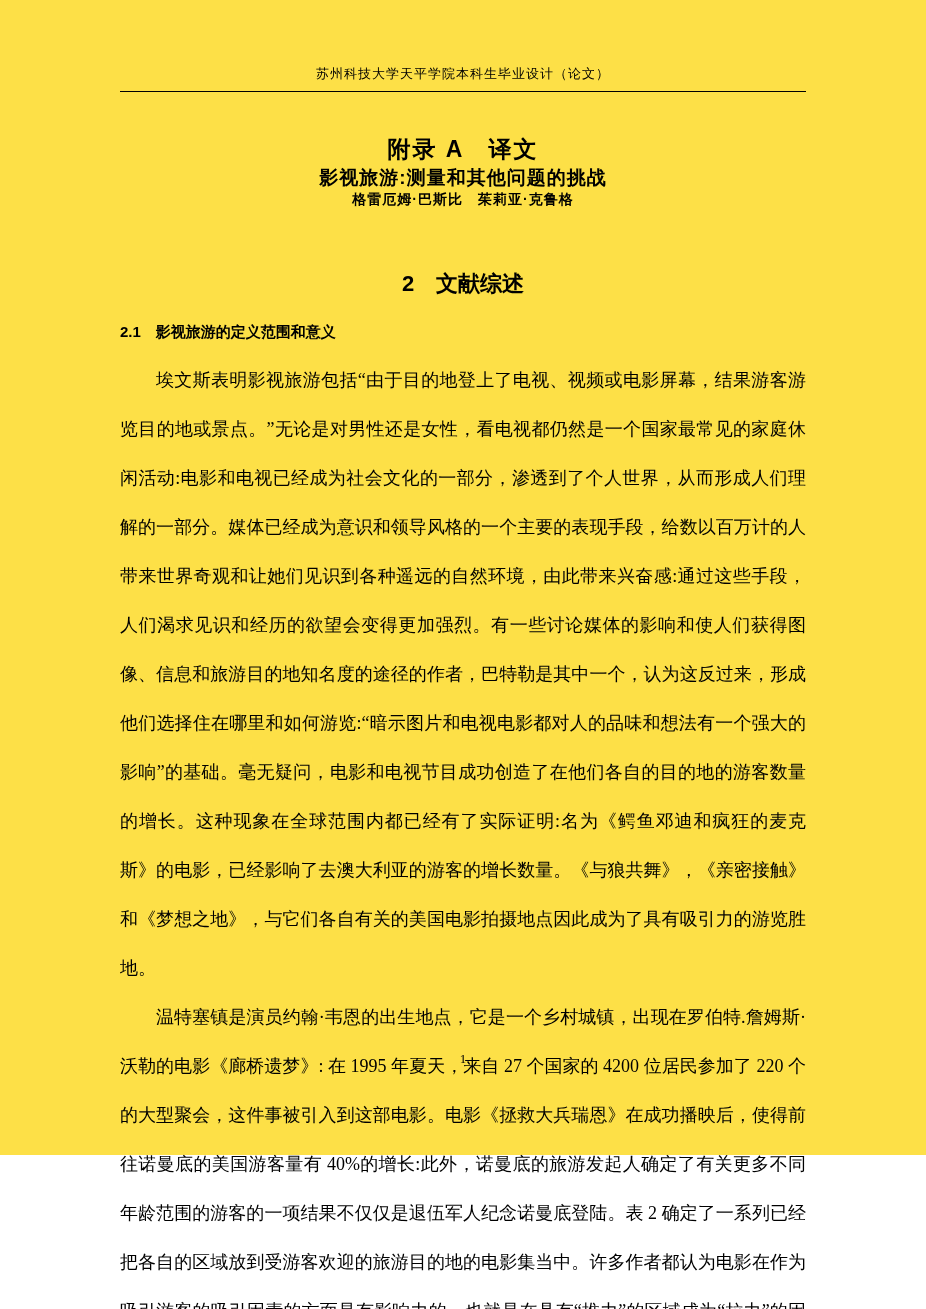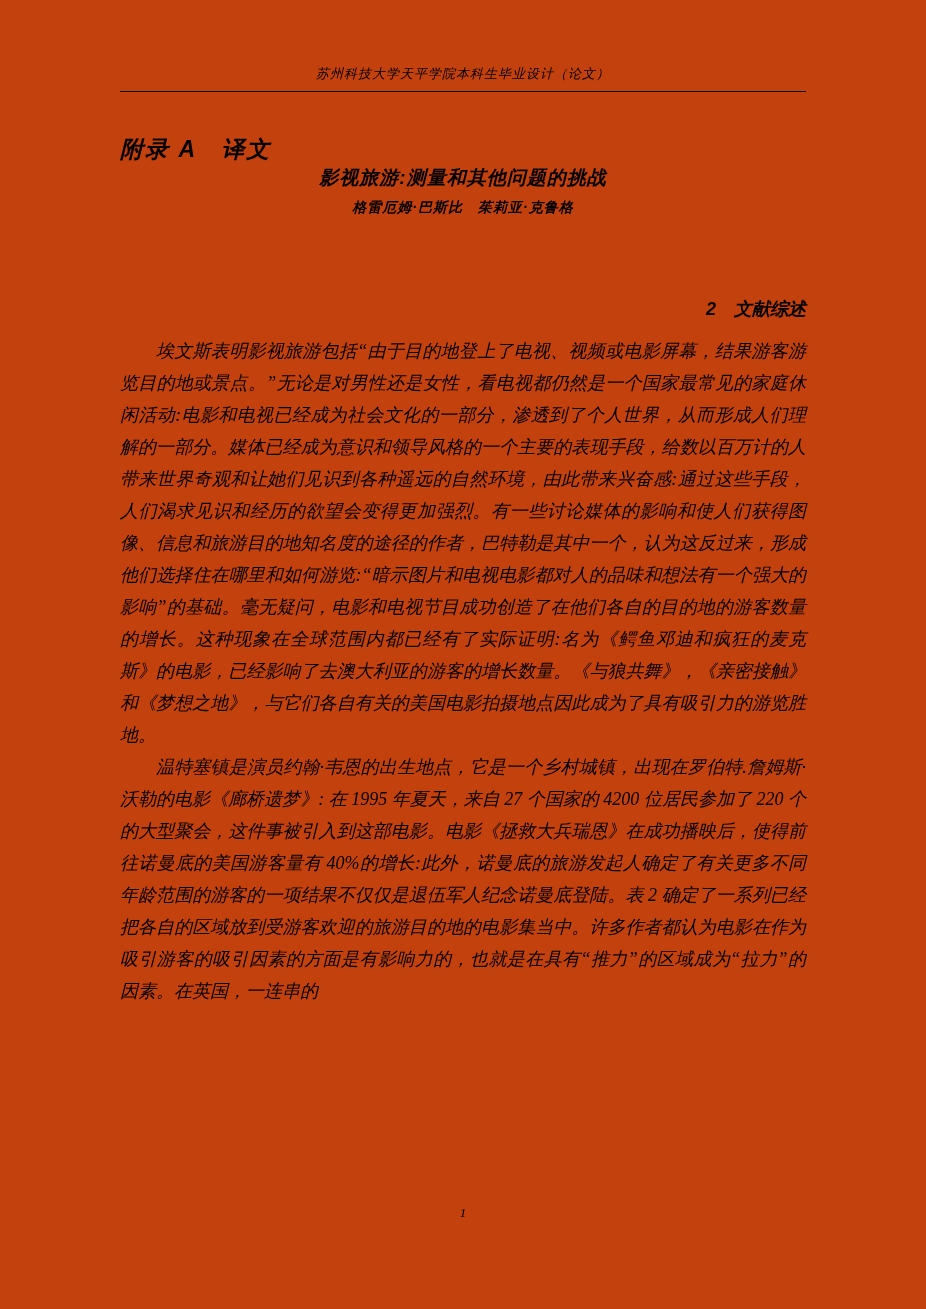--- a/index.html
+++ b/index.html
@@ -6,84 +6,84 @@
   html, body { background: #ffffff; }
   body {
     width: 926px;
     height: 1309px;
     position: relative;
     font-family: "Liberation Serif", "DejaVu Serif", serif;
     color: #000000;
   }
   .page {
     width: 926px;
-    height: 1309px;
-    background: #c2410c;
+    height: 1155px;
+    background: #fde047;
     padding: 0 120px;
     position: relative;
-    font-style: italic;
   }
   .page-header {
     padding-top: 64px;
     text-align: center;
   }
   .page-header .header-text {
     display: inline-block;
     font-size: 13px;
     letter-spacing: 1px;
     padding-bottom: 6px;
   }
   .header-rule {
     border: 0;
     border-top: 1px solid #000;
     height: 0;
     margin-top: 2px;
   }
   .appendix-title {
     margin-top: 42px;
+    text-align: center;
     font-family: "Liberation Sans", "DejaVu Sans", sans-serif;
     font-weight: bold;
     font-size: 23px;
     letter-spacing: 2px;
   }
   .article-title {
     text-align: center;
     font-family: "Liberation Sans", "DejaVu Sans", sans-serif;
     font-weight: bold;
     font-size: 19px;
     letter-spacing: 1px;
   }
   .authors {
-    margin-top: 8px;
+    margin-top: 0;
     text-align: center;
     font-family: "Liberation Sans", "DejaVu Sans", sans-serif;
     font-weight: bold;
     font-size: 14px;
     letter-spacing: 1px;
   }
   .section-heading {
-    margin-top: 80px;
-    text-align: right;
+    margin-top: 60px;
+    text-align: center;
     font-family: "Liberation Sans", "DejaVu Sans", sans-serif;
     font-weight: bold;
-    font-size: 18px;
+    font-size: 22px;
   }
   .subsection-heading {
     margin-top: 24px;
     text-align: left;
     font-family: "Liberation Sans", "DejaVu Sans", sans-serif;
     font-weight: bold;
     font-size: 15px;
   }
   .body-text {
     margin-top: 14px;
   }
   .body-text p {
     font-size: 18px;
-    line-height: 32px;
+    line-height: 49px;
     text-align: justify;
     text-justify: inter-ideograph;
     text-indent: 2em;
     word-break: break-all;
   }
   .page-number {
     position: absolute;
     left: 0;
     right: 0;
     bottom: 88px;
@@ -102,20 +102,21 @@
   </header>
 
   <h1 class="appendix-title">附录 A　译文</h1>
 
   <h2 class="article-title">影视旅游:测量和其他问题的挑战</h2>
 
   <div class="authors">格雷厄姆·巴斯比　茱莉亚·克鲁格</div>
 
   <h3 class="section-heading">2　文献综述</h3>
 
+  <h4 class="subsection-heading">2.1　影视旅游的定义范围和意义</h4>
 
   <div class="body-text">
     <p>埃文斯表明影视旅游包括“由于目的地登上了电视、视频或电影屏幕，结果游客游览目的地或景点。”无论是对男性还是女性，看电视都仍然是一个国家最常见的家庭休闲活动:电影和电视已经成为社会文化的一部分，渗透到了个人世界，从而形成人们理解的一部分。媒体已经成为意识和领导风格的一个主要的表现手段，给数以百万计的人带来世界奇观和让她们见识到各种遥远的自然环境，由此带来兴奋感:通过这些手段，人们渴求见识和经历的欲望会变得更加强烈。有一些讨论媒体的影响和使人们获得图像、信息和旅游目的地知名度的途径的作者，巴特勒是其中一个，认为这反过来，形成他们选择住在哪里和如何游览:“暗示图片和电视电影都对人的品味和想法有一个强大的影响”的基础。毫无疑问，电影和电视节目成功创造了在他们各自的目的地的游客数量的增长。这种现象在全球范围内都已经有了实际证明:名为《鳄鱼邓迪和疯狂的麦克斯》的电影，已经影响了去澳大利亚的游客的增长数量。《与狼共舞》，《亲密接触》和《梦想之地》，与它们各自有关的美国电影拍摄地点因此成为了具有吸引力的游览胜地。</p>
     <p>温特塞镇是演员约翰·韦恩的出生地点，它是一个乡村城镇，出现在罗伯特.詹姆斯·沃勒的电影《廊桥遗梦》: 在 1995 年夏天，来自 27 个国家的 4200 位居民参加了 220 个的大型聚会，这件事被引入到这部电影。电影《拯救大兵瑞恩》在成功播映后，使得前往诺曼底的美国游客量有 40%的增长:此外，诺曼底的旅游发起人确定了有关更多不同年龄范围的游客的一项结果不仅仅是退伍军人纪念诺曼底登陆。表 2 确定了一系列已经把各自的区域放到受游客欢迎的旅游目的地的电影集当中。许多作者都认为电影在作为吸引游客的吸引因素的方面是有影响力的，也就是在具有“推力”的区域成为“拉力”的因素。在英国，一连串的</p>
   </div>
 
   <div class="page-number">1</div>
 
 </div>
 

